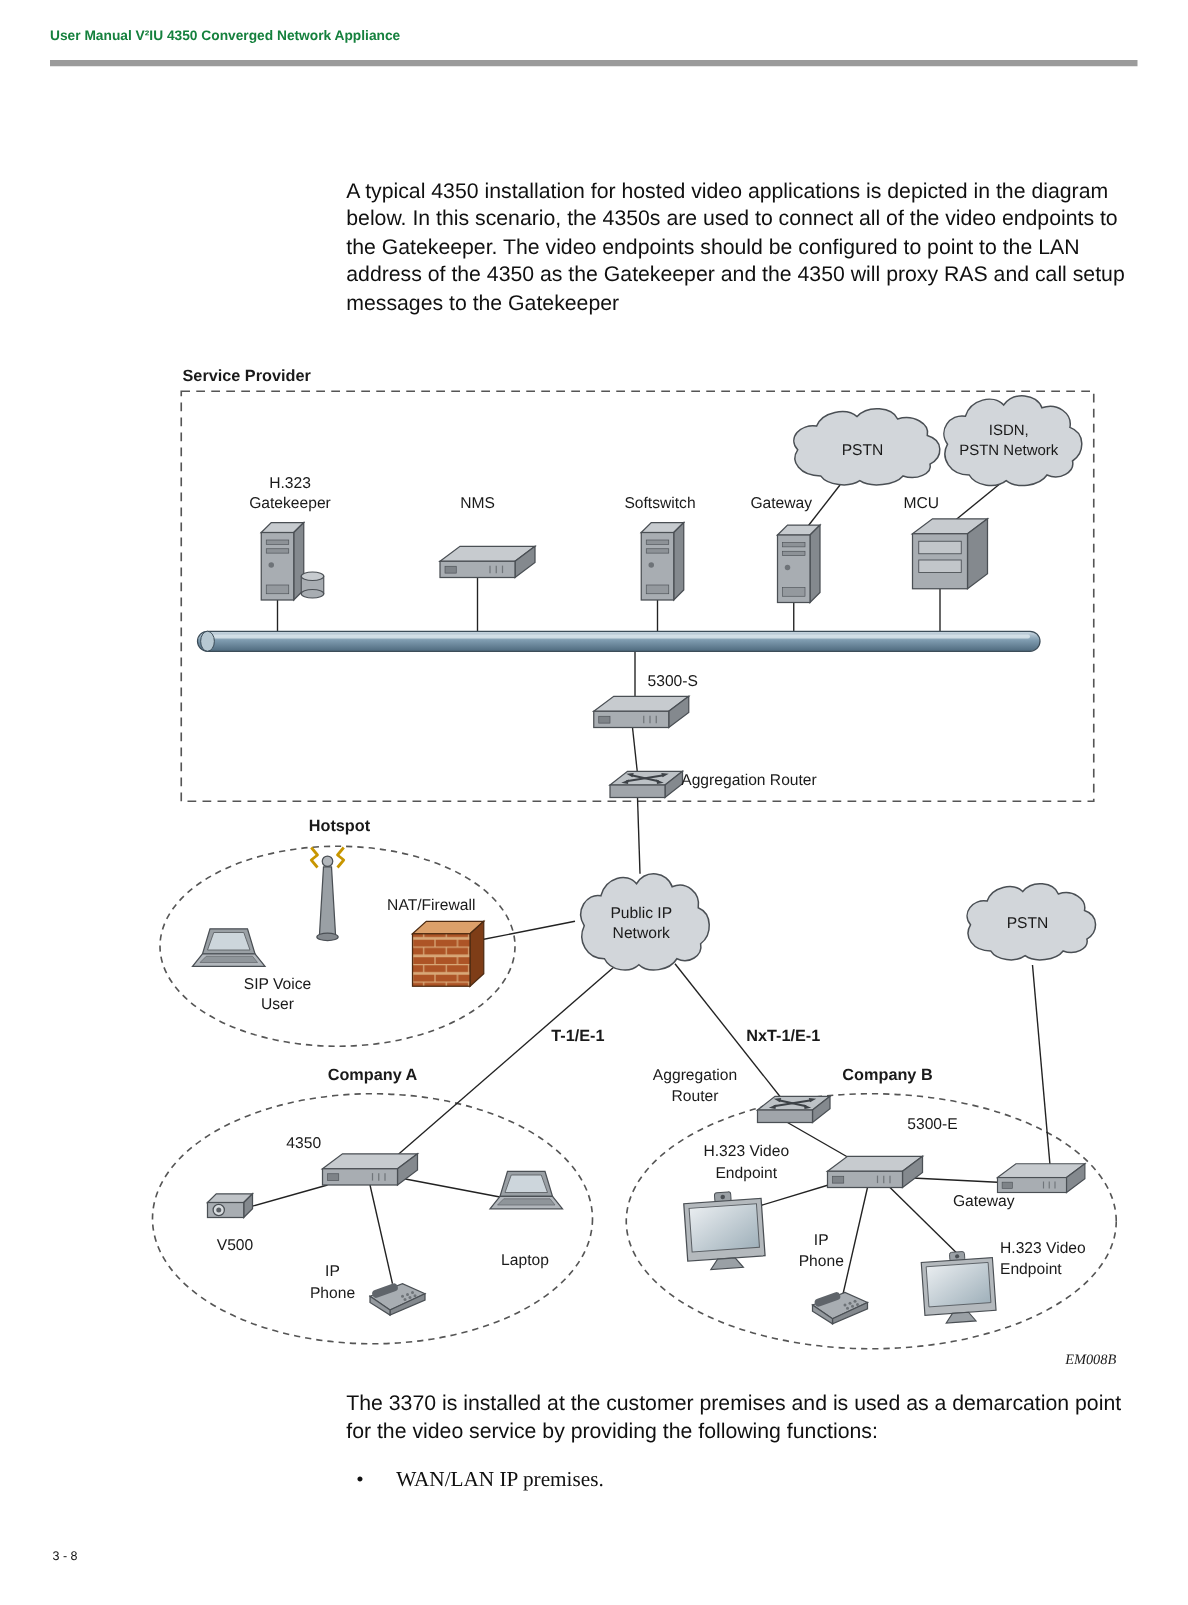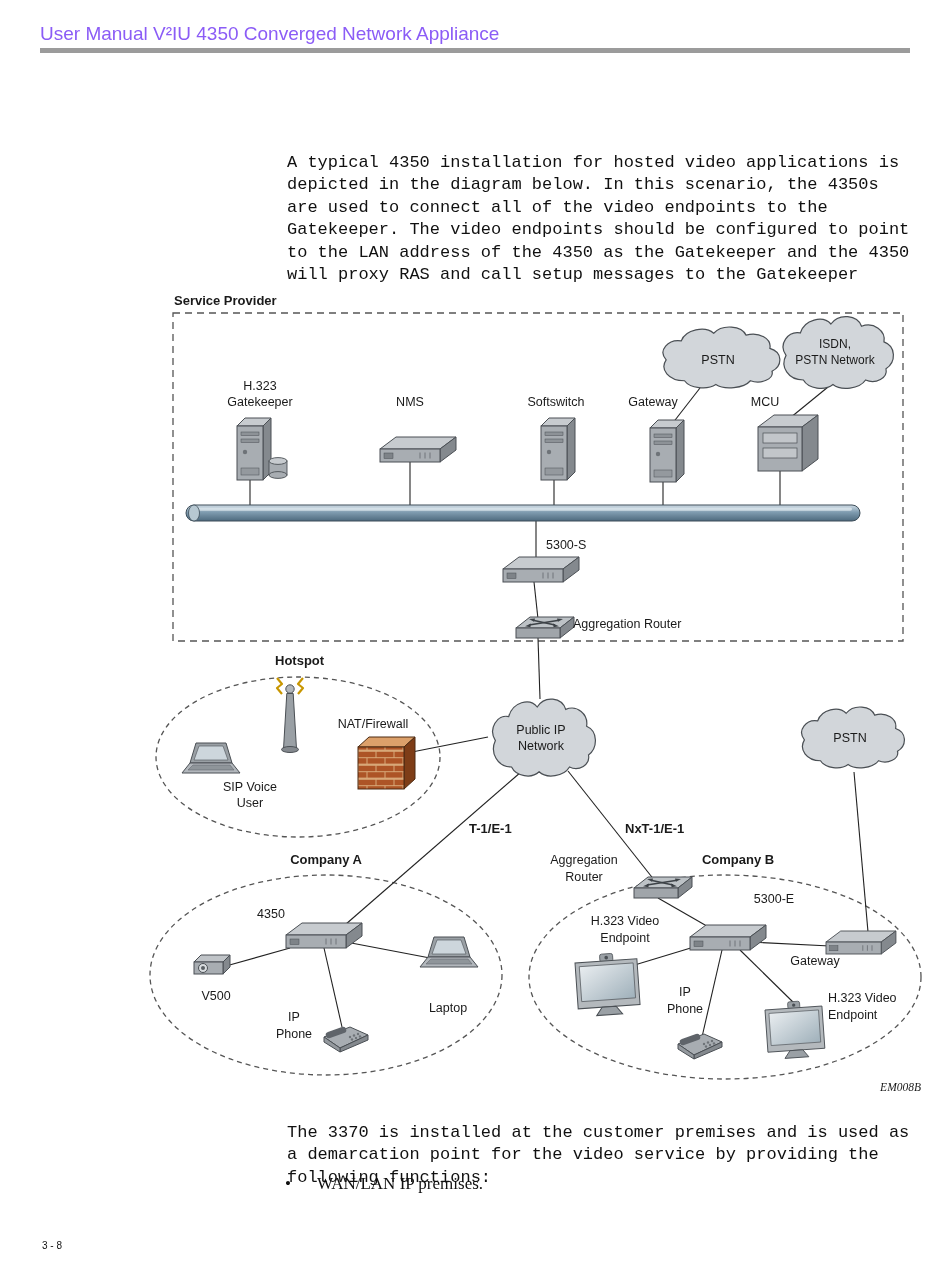--- a/index.html
+++ b/index.html
@@ -1,30 +1,30 @@
 <!DOCTYPE html>
 <html><head>
 <meta charset="utf-8">
 <style>
   html,body{margin:0;padding:0;background:#ffffff;}
   .page{position:relative;width:950px;height:1284px;background:#ffffff;overflow:hidden;
         font-family:"Liberation Sans",sans-serif;color:#111;}
-  .header-text{position:absolute;left:40px;top:23px;font-size:19px;font-weight:400;color:#8b5cf6;}
+  .header-text{position:absolute;left:40px;top:23px;font-size:11px;font-weight:700;color:#15803d;}
   .header-rule{position:absolute;left:40px;top:48px;width:870px;height:5px;background:#9b9b9b;}
   .page-title{position:absolute;left:40px;top:84px;margin:0;font-size:31px;font-weight:bold;
               color:#1d4289;letter-spacing:-0.5px;}
-  .body-text{position:absolute;left:277px;width:632px;margin:10px;
-             font-family:Liberation Mono, monospace;font-size:17px;line-height:1.32;color:#101010;}
+  .body-text{position:absolute;left:277px;width:632px;margin:0;
+             font-family:Liberation Sans, sans-serif;font-size:17px;line-height:1.32;color:#101010;}
   .intro{top:142px;}
   .para2{top:1112px;}
   .bullet-row{position:absolute;left:285px;top:1174px;width:600px;display:flex;
               font-family:"Liberation Serif",serif;font-size:17px;color:#101010;}
   .bullet-dot{width:32px;flex:0 0 32px;}
   .footer{position:absolute;left:42px;top:1240px;font-size:10px;color:#111;}
-  .diagram{position:absolute;left:0;top:285px;width:862px;height:815px;padding-left:28px;}
+  .diagram{position:absolute;left:0;top:285px;width:862px;height:815px;}
   svg text{font-family:"Liberation Sans",sans-serif;font-size:12.5px;fill:#1a1a1a;}
   svg text.bold{font-weight:bold;font-size:13px;}
   svg text.small{font-size:12px;}
   svg text.fig{font-family:"Liberation Serif",serif;font-style:italic;font-size:11.5px;}
   .dashedbox{fill:none;stroke:#555;stroke-width:1.3;stroke-dasharray:7 5;}
   .dashellipse{fill:none;stroke:#555;stroke-width:1.3;stroke-dasharray:5 4;}
   .link{stroke:#222;stroke-width:1.1;fill:none;}
   .cloudshape{fill:#d2d6da;stroke:#4a4f54;stroke-width:1.2;}
 </style>
 </head>

